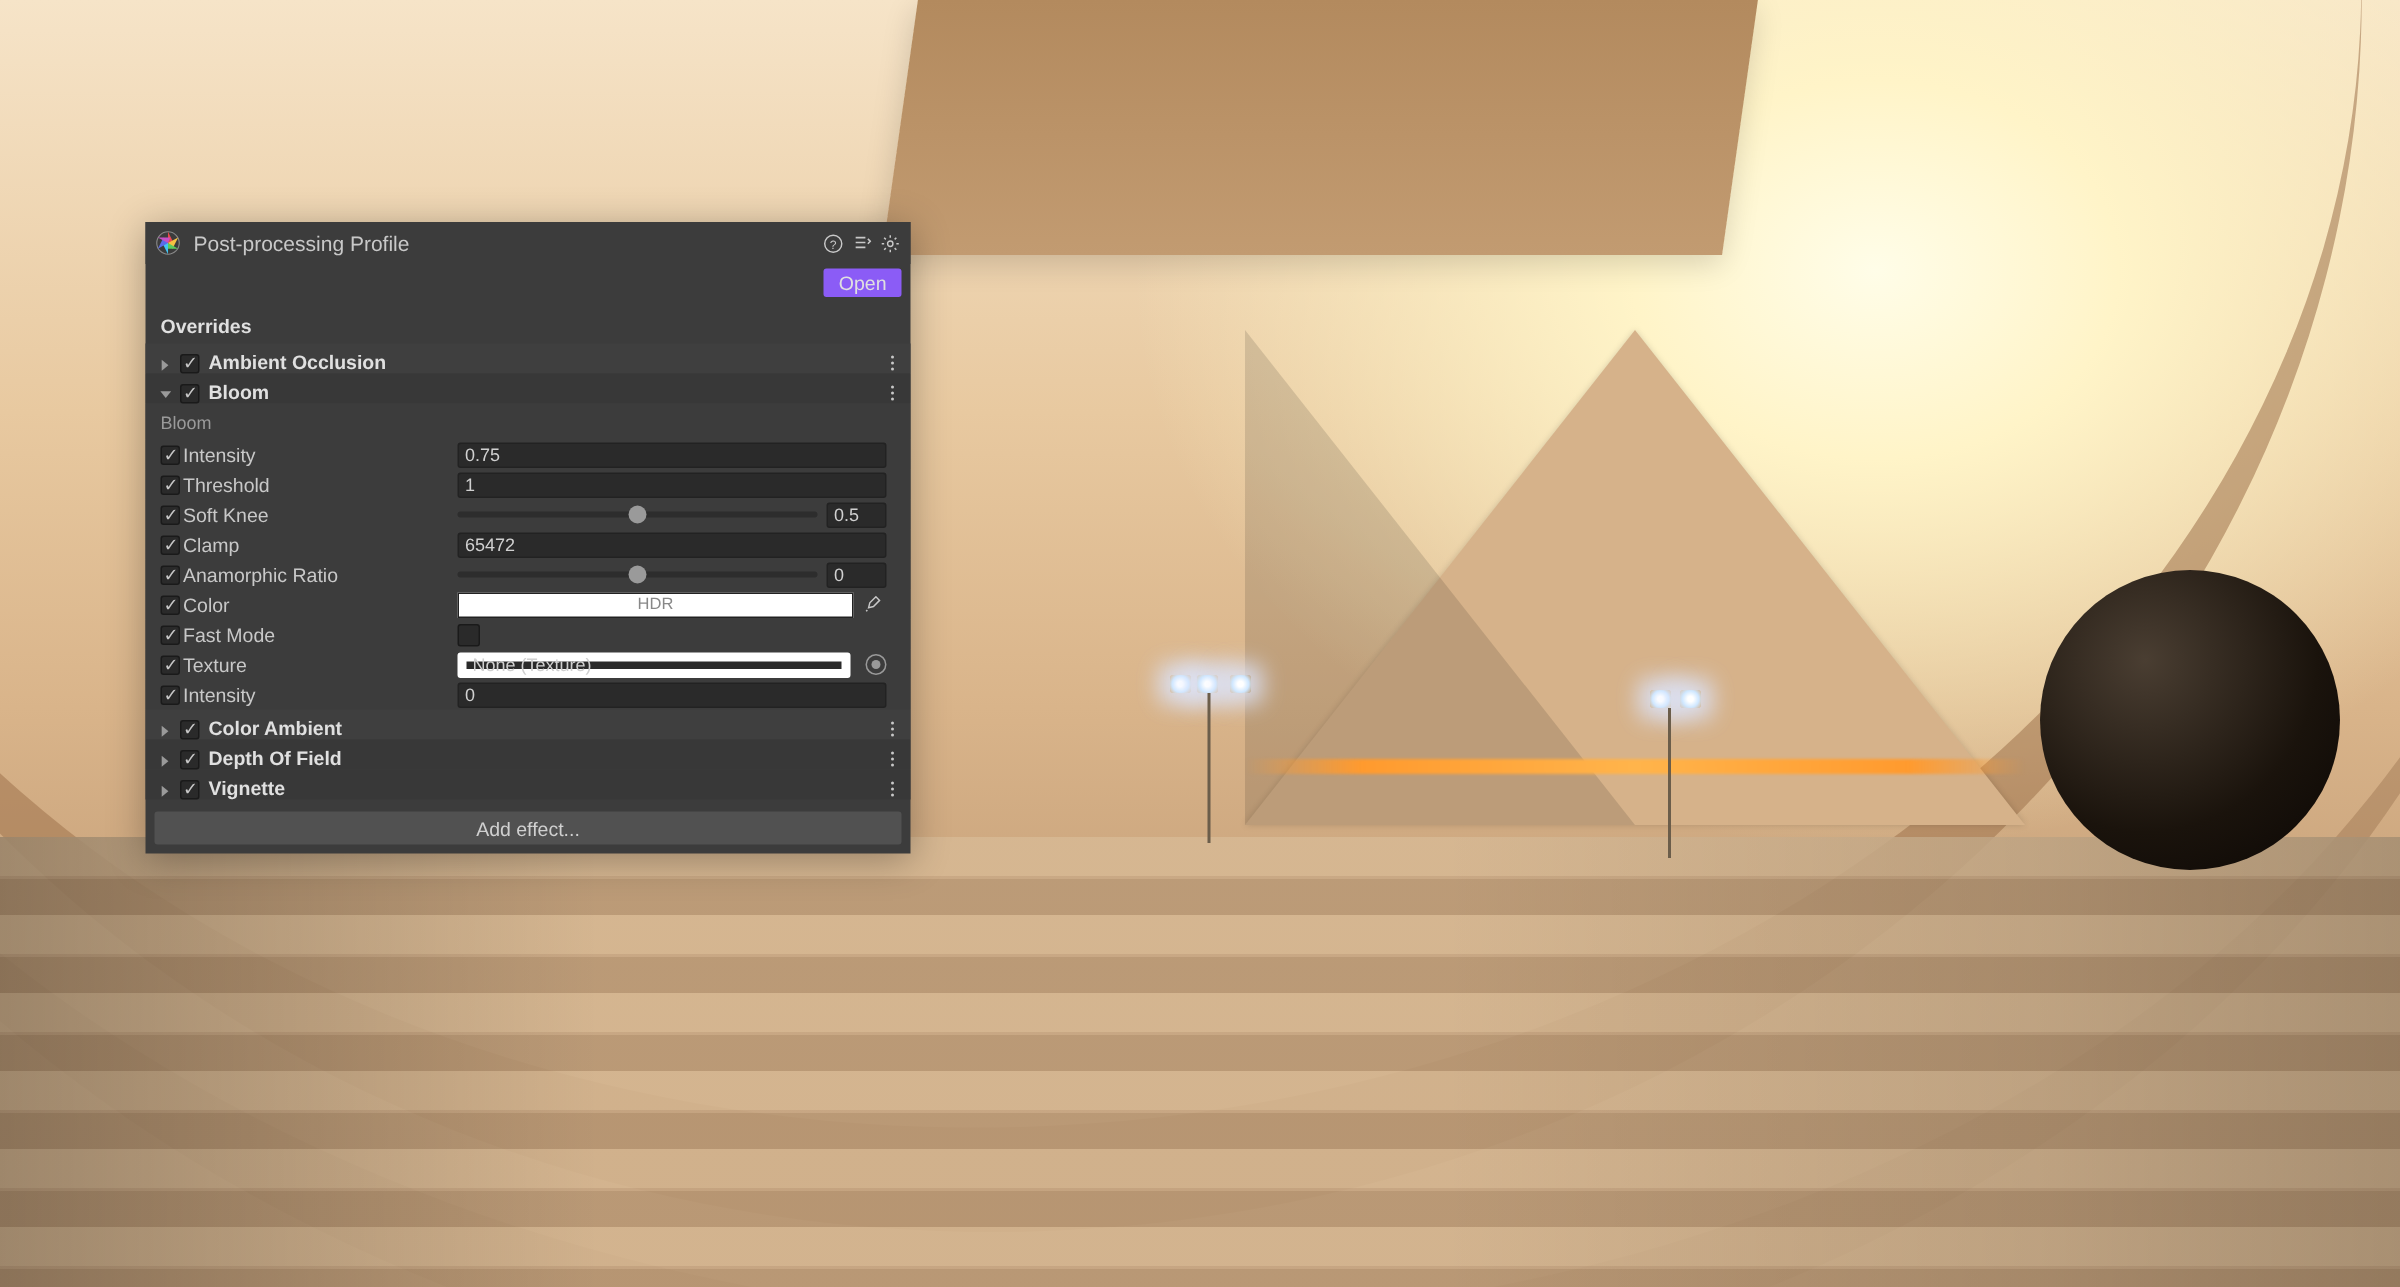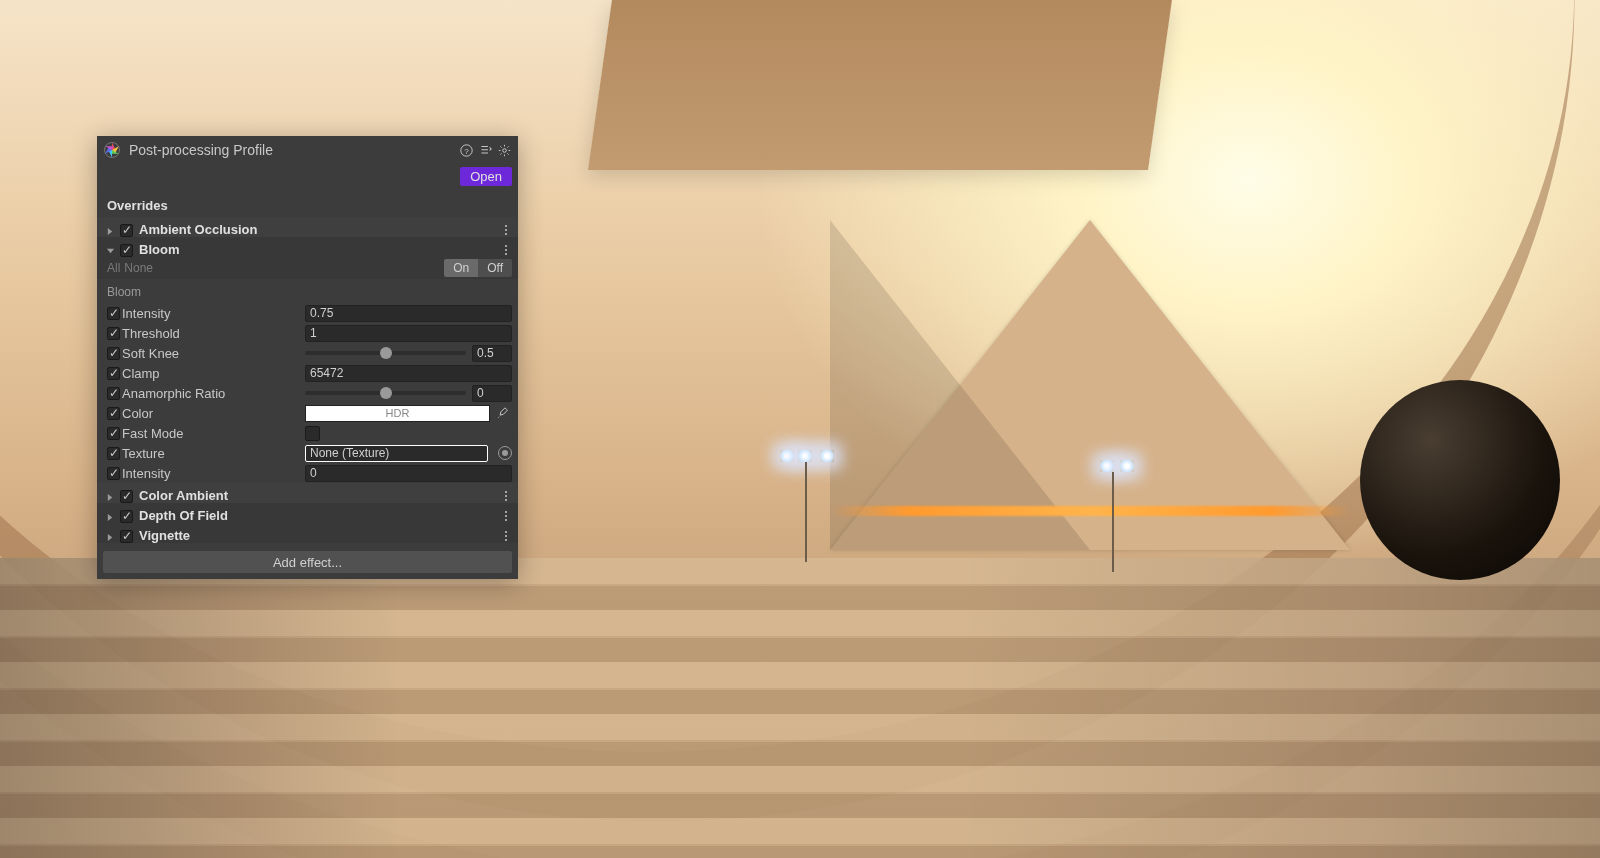--- a/index.html
+++ b/index.html
@@ -77,34 +77,34 @@
 .fl4 { left: 1100px; top: 460px; }
 .fl5 { left: 1120px; top: 460px; }
 .tripod {
   position: absolute; width: 2px; height: 100px; background: #6b5d4a;
 }
 .tp1 { left: 805px; top: 462px; }
 .tp2 { left: 1112px; top: 472px; }
 
 
 .panel {
-  position: absolute; left: 97px; top: 136px; width: 421px;
+  position: absolute; left: 97px; top: 148px; width: 510px;
   background: #3C3C3C; color: #C8C8C8;
   font-size: 13px; box-shadow: 0 4px 24px rgba(0,0,0,0.3);
 }
 .panel-header {
   display: flex; align-items: center; height: 28px; padding: 0 6px;
   background: #3C3C3C;
 }
 .aperture-icon { width: 18px; height: 18px; margin-right: 8px; }
 .panel-title { flex: 1; color: #C8C8C8; font-size: 14px; }
 .header-btn { width: 16px; height: 16px; margin-left: 3px; display: flex; align-items: center; justify-content: center; cursor: pointer; color: #C8C8C8; }
 .open-row { display: flex; justify-content: flex-end; padding: 3px 6px 6px; }
 .btn {
-  background: #6d28d9; color: #E0E0E0; border: none; padding: 2px 10px;
+  background: #8b5cf6; color: #E0E0E0; border: none; padding: 2px 10px;
   font-size: 13px; border-radius: 2px; cursor: pointer;
 }
 
 .section-title { font-weight: bold; color: #E0E0E0; padding: 6px 10px 4px; font-size: 13px; }
 
 .ov-row {
   display: flex; align-items: flex-end; height: 20px; padding: 0 6px 0 8px;
   background: #3F3F3F;
 }
 .ov-row.shaded { background: #383838; }
@@ -122,21 +122,21 @@
 .spacer { flex:1; }
 .toggle-group { display:flex; }
 .tg-btn { background:#4E4E4E; color:#D0D0D0; border:none; padding:2px 9px; font-size:12px; cursor:pointer; }
 .tg-btn.active { background:#6A6A6A; }
 .tg-btn:first-child { border-radius: 2px 0 0 2px; }
 .tg-btn:last-child { border-radius: 0 2px 2px 0; }
 
 .sub-title { color:#9a9a9a; font-size:12px; padding: 6px 0 4px 10px; background:#3C3C3C; }
 
 .prop-row {
-  display:flex; align-items:center; height: 20px; padding: 0 6px 0 10px;
+  display:flex; align-items:center; height: 20px; padding: 0 16px 0 10px;
   background:#3C3C3C;
 }
 .prop-label { width: 198px; display:flex; align-items:center; }
 .prop-label span { margin-left: 2px; }
 .prop-field { flex:1; display:flex; align-items:center; gap:6px; }
 .numfield {
   flex:1; background:#2A2A2A; border:1px solid #222; color:#D0D0D0;
   font-size:12px; padding: 1px 4px; height:17px; border-radius:2px;
 }
 .numfield.small { width: 40px; flex: 0 0 40px; }
@@ -148,21 +148,21 @@
   background:#9A9A9A; transform:translateX(-50%); cursor:grab;
 }
 .colorfield {
   flex:1; height:17px; background:#FFFFFF; border:1px solid #222; position:relative;
   display:flex; align-items:center; justify-content:center;
 }
 .colorfield .hdr { color:#888; font-size:11px; }
 .eyedropper { width:16px; text-align:center; color:#C8C8C8; cursor:pointer; }
 .minicheck { width:15px; height:15px; background:#2A2A2A; border:1px solid #1a1a1a; border-radius:2px; cursor:pointer;}
 .texfield {
-  flex:1; height:17px; background:#2A2A2A; border:1px solid #ffffff; color:#D0D0D0;
+  flex:1; height:17px; background:#2A2A2A; border:6px solid #ffffff; color:#D0D0D0;
   font-size:12px; padding:1px 4px; border-radius:2px; display:flex; align-items:center;
 }
 .obj-picker { width:14px; height:14px; border-radius:50%; border:1px solid #9a9a9a; margin-left:4px; cursor:pointer; position:relative;}
 .obj-picker::after { content:""; position:absolute; left:3px; top:3px; width:6px; height:6px; border-radius:50%; background:#9a9a9a; }
 
 .add-effect {
   margin: 8px 6px 6px; height: 22px; background:#515151; color:#D0D0D0;
   border:none; width: calc(100% - 12px); border-radius:2px; font-size:13px; cursor:pointer;
 }
 
@@ -255,29 +255,20 @@
       </span>
     <input type="checkbox" checked="" class="chk" style="">
     <span class="ov-label">Bloom</span>
     <div class="kebab">
         <span></span>
         <span></span>
         <span></span>
       </div>
   </div>
 
-  <div class="allnone-row">
-    <span class="allnone">All</span>
-    <span class="allnone">None</span>
-    <span class="spacer"></span>
-    <div class="toggle-group">
-      <button class="tg-btn active">On</button>
-      <button class="tg-btn">Off</button>
-    </div>
-  </div>
 
   <div class="sub-title">Bloom</div>
 
   
   <div class="prop-row">
     <div class="prop-label">
         <input type="checkbox" checked="" style="">
         <span>Intensity</span>
       </div>
     <div class="prop-field">

